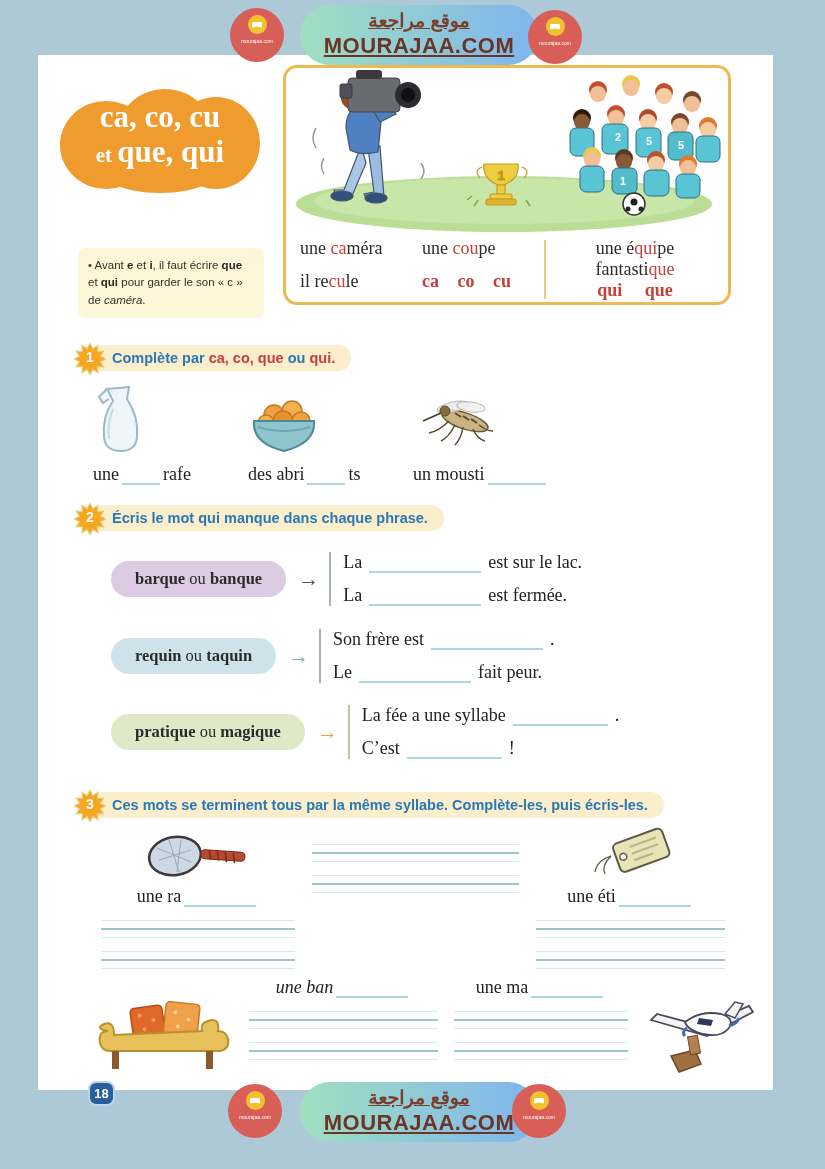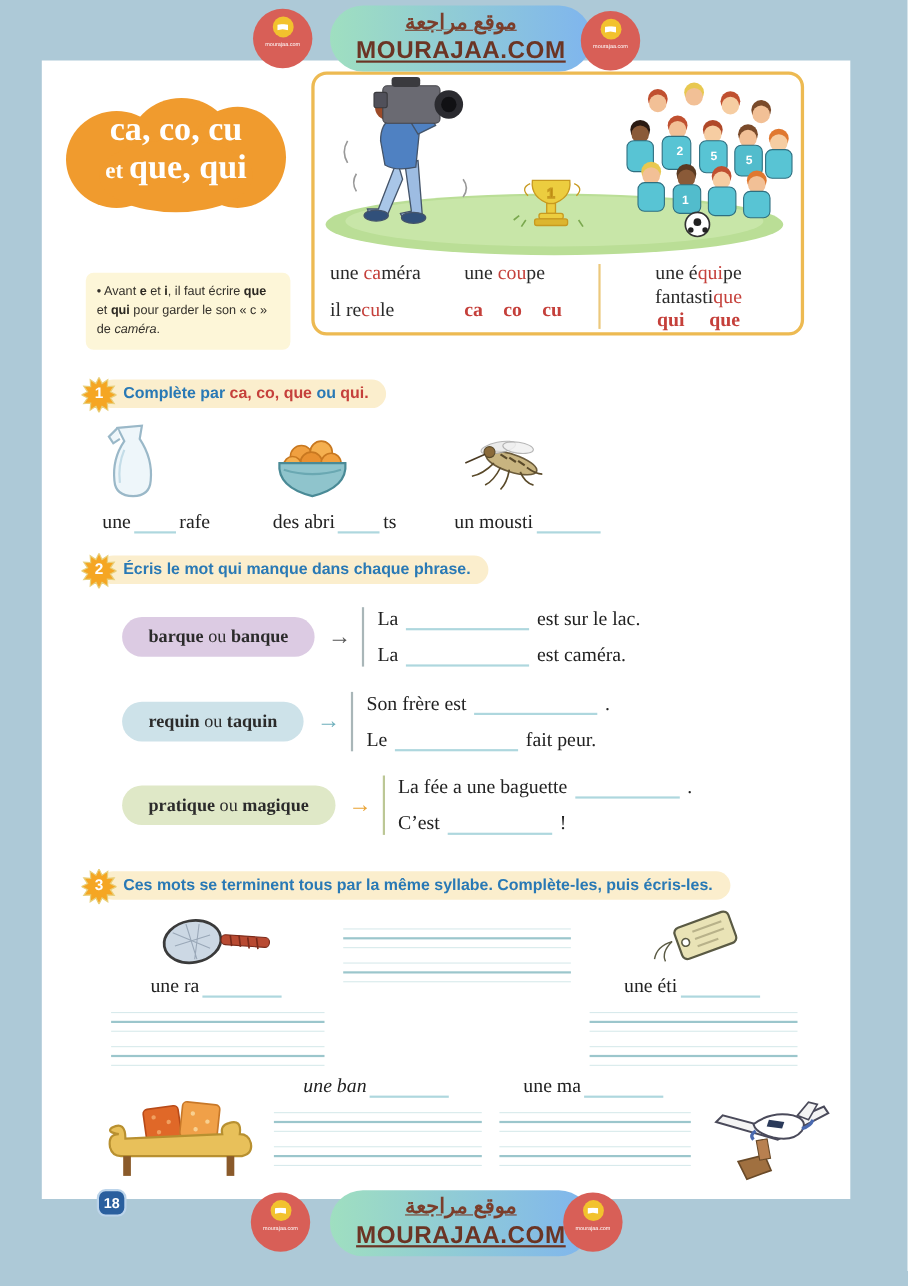--- a/index.html
+++ b/index.html
@@ -313,36 +313,36 @@
       <div class="num">2</div>
     </div>
     <div class="ex-bar">Écris le mot qui manque dans chaque phrase.</div>
   </div>
 
   <div class="ex2-row row-a">
     <div class="pill lav"><b>barque</b><span> ou </span><b>banque</b></div>
     <div class="arrow">→</div>
     <div class="sentences">
       <div class="sentence"><span>La</span><span class="blank w110"></span><span>est sur le lac.</span></div>
-      <div class="sentence"><span>La</span><span class="blank w110"></span><span>est caméra.</span></div>
+      <div class="sentence"><span>La</span><span class="blank w110"></span><span>est fermée.</span></div>
     </div>
   </div>
   <div class="ex2-row row-b">
     <div class="pill blu"><b>requin</b><span> ou </span><b>taquin</b></div>
     <div class="arrow">→</div>
     <div class="sentences">
       <div class="sentence"><span>Son frère est</span><span class="blank w110"></span><span>.</span></div>
       <div class="sentence"><span>Le</span><span class="blank w110"></span><span>fait peur.</span></div>
     </div>
   </div>
   <div class="ex2-row row-c">
     <div class="pill grn"><b>pratique</b><span> ou </span><b>magique</b></div>
     <div class="arrow">→</div>
     <div class="sentences">
-      <div class="sentence"><span>La fée a une baguette</span><span class="blank w95"></span><span>.</span></div>
+      <div class="sentence"><span>La fée a une syllabe</span><span class="blank w95"></span><span>.</span></div>
       <div class="sentence"><span>C’est</span><span class="blank w95"></span><span>!</span></div>
     </div>
   </div>
 
   <div class="ex-header ex3-header">
     <div class="badge">
       <svg width="32" height="32" viewBox="0 0 30 30">
         <polygon points="30,15 24.7,17.6 28,22.5 22.1,22.1 22.5,28 17.6,24.7 15,30 12.4,24.7 7.5,28 7.9,22.1 2,22.5 5.3,17.6 0,15 5.3,12.4 2,7.5 7.9,7.9 7.5,2 12.4,5.3 15,0 17.6,5.3 22.5,2 22.1,7.9 28,7.5 24.7,12.4" fill="#f5a623" stroke="#e8cf7a"></polygon>
       </svg>
       <div class="num">3</div>

